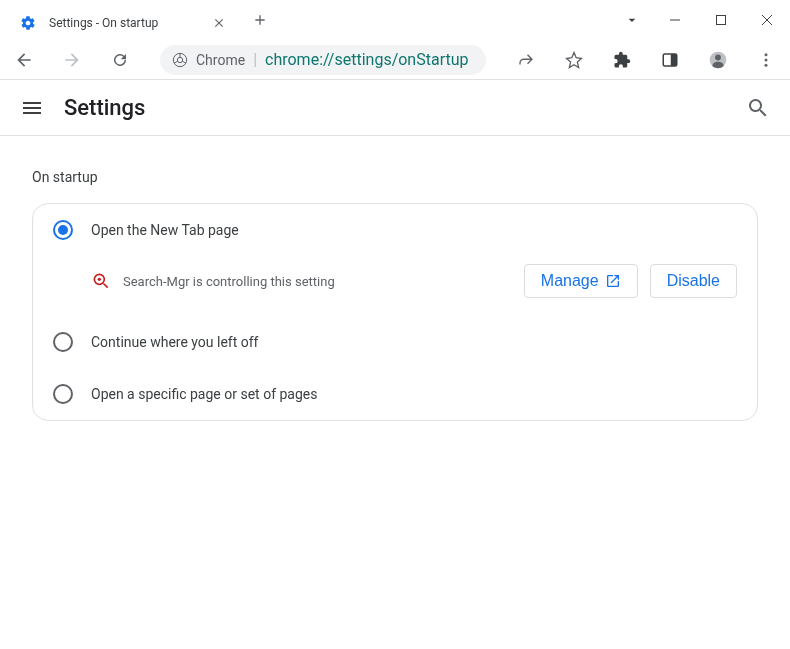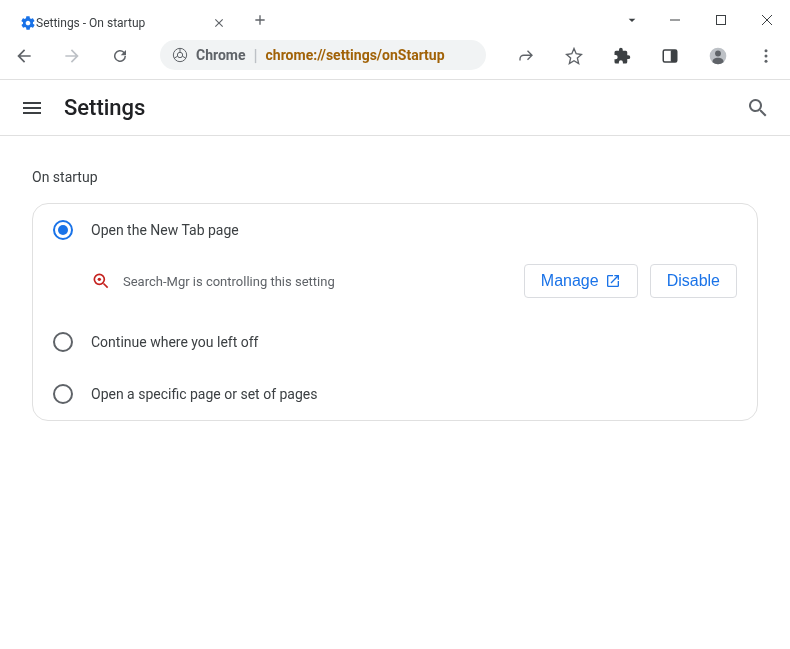--- a/index.html
+++ b/index.html
@@ -37,21 +37,21 @@
 .tab {
   display: flex;
   align-items: center;
   height: 34px;
   margin-top: 6px;
   margin-left: 8px;
   padding: 0 12px;
   background: #fff;
   border-top-left-radius: 8px;
   border-top-right-radius: 8px;
-  gap: 0;
+  gap: 13px;
   min-width: 230px;
   position: relative;
 }
 .tab-favicon { width: 16px; height: 16px; fill: #1a73e8; }
 .tab-title { font-size: 12px; color: #3c4043; flex: 1; }
 .tab-close { width: 14px; height: 14px; cursor: pointer; }
 .new-tab-btn {
   width: 28px; height: 28px;
   display: flex; align-items: center; justify-content: center;
   margin-left: 8px;
@@ -67,26 +67,26 @@
 .win-btn {
   width: 46px; height: 40px;
   display: flex; align-items: center; justify-content: center;
   cursor: pointer;
 }
 .chevron-down-wrap { width: 40px; display:flex; align-items:center; justify-content:center;}
 .toolbar {
   height: 40px;
   background: #fff;
   display: flex;
+  align-items: center;
   padding: 0 8px;
   gap: 16px;
   border-bottom: 1px solid #e0e0e0;
   position: relative;
   z-index: 2;
-  font-weight: bold;
 }
 .nav-btn {
   width: 32px; height: 32px;
   display: flex; align-items: center; justify-content: center;
   border-radius: 50%;
   cursor: pointer;
   color: #5f6368;
 }
 .nav-btn.disabled { color: #bdc1c6; cursor: default; }
 .addrbar {
@@ -95,21 +95,21 @@
   background: #f1f3f4;
   border-radius: 15px;
   display: flex;
   align-items: center;
   padding: 0 12px;
   margin: 0 8px;
   gap: 8px;
 }
 .addr-prefix { font-size: 14px; color: #5f6368; }
 .addr-divider { color: #bdc1c6; }
-.addr-url { font-size: 14px; color: #a16207; }
+.addr-url { font-size: 16px; color: #0f766e; }
 .tb-icon {
   width: 32px; height: 32px;
   display:flex; align-items:center; justify-content:center;
   cursor:pointer;
   color:#5f6368;
 }
 .content {
   position: relative;
   z-index: 1;
   padding: 0;

